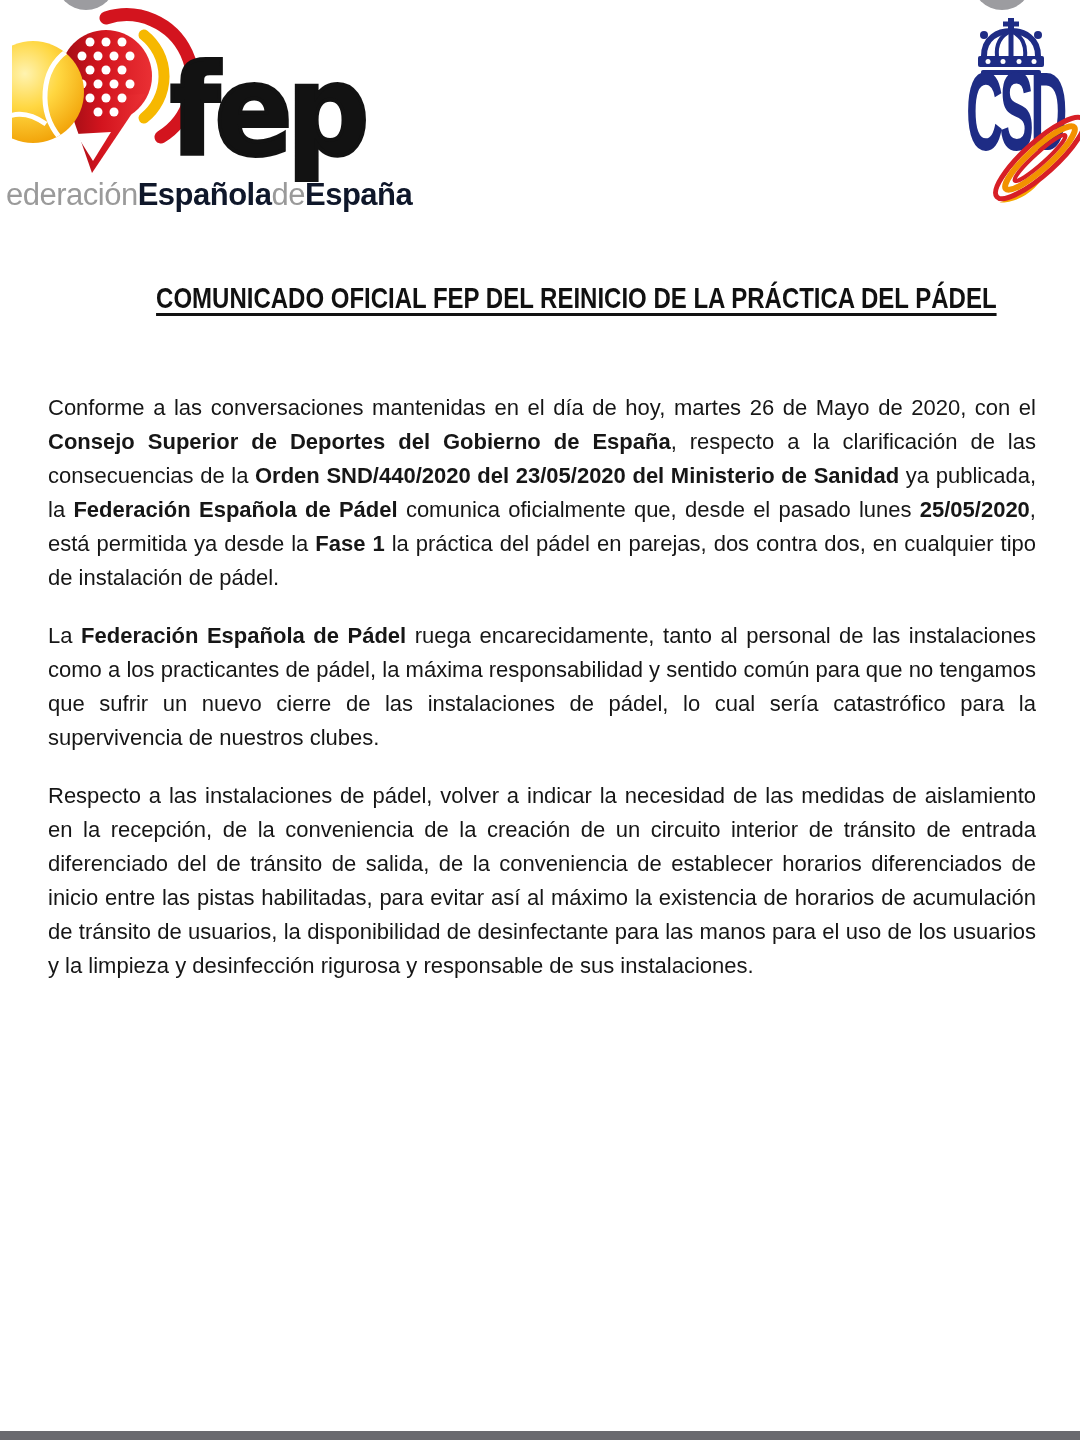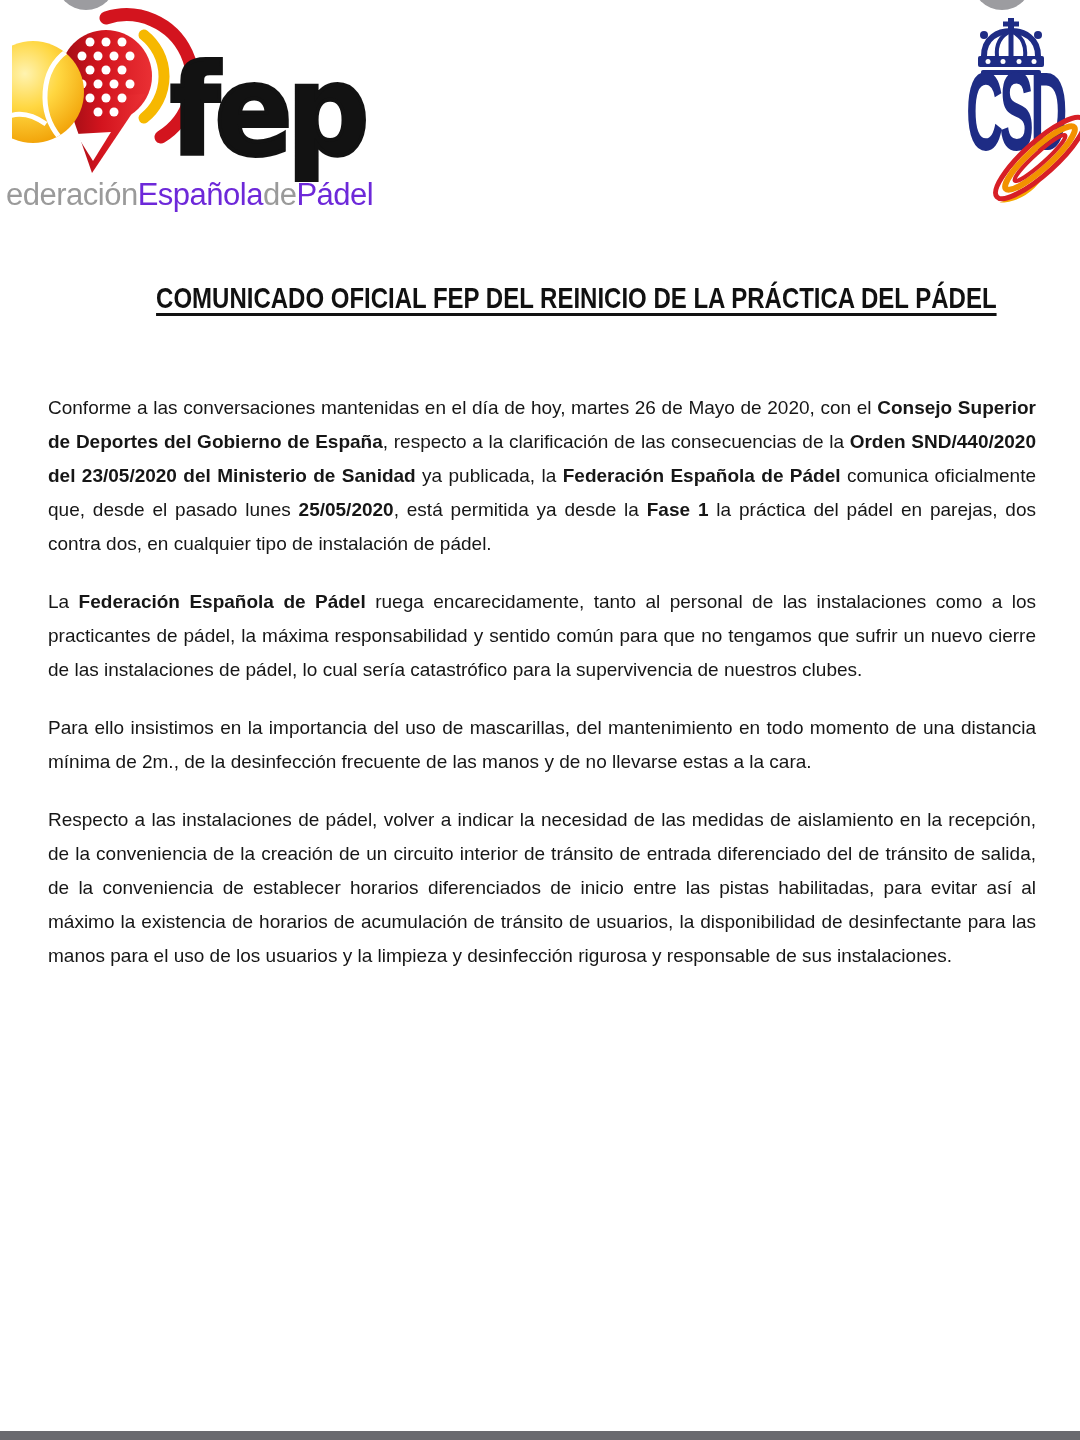--- a/index.html
+++ b/index.html
@@ -22,38 +22,38 @@
     position:absolute; left:158px; top:42px; line-height:1;
     font-family:"DejaVu Sans", sans-serif; font-weight:bold; font-size:125px;
     color:#121212; letter-spacing:-6px;
     -webkit-text-stroke:4px #121212;
     transform:scaleX(0.92); transform-origin:left top; white-space:nowrap;
   }
   .logo-subtext {
     position:absolute; left:-6px; top:172px; font-size:31px; line-height:34px;
     color:#9a9a9a; letter-spacing:-0.5px; white-space:nowrap;
   }
-  .logo-subtext .b { color:#6d28d9; font-weight:normal; }
+  .logo-subtext .b { color:#0f172a; font-weight:bold; }
 
   
   .csd-logo { position:absolute; left:928px; top:18px; }
 
   
   .doc-title { position:absolute; top:281px; left:0; width:100%; text-align:center;padding-left:36px; }
   .doc-title-inner {
     display:inline-block; white-space:nowrap;
     font-weight:bold; font-size:30px; color:#111;
     transform:scaleX(0.8); transform-origin:center;
     text-decoration:underline; text-decoration-thickness:2.5px; text-underline-offset:5px;
   }
 
   
   .content {
     position:absolute; left:48px; top:391px; width:988px;
-    font-size:19px; line-height:34px; text-align:justify; color:#161616;
+    font-size:22px; line-height:34px; text-align:justify; color:#161616;
   }
   .content p { margin:0 0 24px 0; }
   .content .b { font-weight:bold; }
 
   .bottom-bar { position:absolute; left:0; bottom:0; width:100%; height:9px; background:#6a6a6f; }
 </style>
 </head>
 <body>
 
 <div class="page">
@@ -113,21 +113,21 @@
       <g>
         <circle cx="21" cy="86" r="51" fill="url(#ballGrad)"></circle>
         <g clip-path="url(#ballClip)">
           <path d="M 55 45 C 28 64, 26 106, 48 132" fill="none" stroke="#ffffff" stroke-width="5"></path>
           <path d="M -20 118 C 0 106, 14 104, 34 118" fill="none" stroke="#ffffff" stroke-width="5"></path>
         </g>
       </g>
     </svg>
 
     <div class="fep-word">fep</div>
-    <div class="logo-subtext"><span>ederación</span><span class="b">Española</span><span>de</span><span class="b">Pádel</span></div>
+    <div class="logo-subtext"><span>ederación</span><span class="b">Española</span><span>de</span><span class="b">España</span></div>
   </div>
 
   <svg class="csd-logo" width="172" height="195" viewBox="0 0 172 195" xmlns="http://www.w3.org/2000/svg">
 
     <g fill="#1e2c85" stroke="#1e2c85">
       <rect x="80" y="0" width="6" height="14" stroke="none"></rect>
       <rect x="75" y="3.5" width="16" height="5" stroke="none"></rect>
       <path d="M 56 38 C 56 20 70 13 83 13 C 96 13 110 20 110 38" fill="none" stroke-width="6"></path>
       <path d="M 69 39 Q 67 20 83 13" fill="none" stroke-width="4"></path>
       <path d="M 97 39 Q 99 20 83 13" fill="none" stroke-width="4"></path>
@@ -154,18 +154,17 @@
     </g>
   </svg>
 
   <div class="doc-title">
     <span class="doc-title-inner">COMUNICADO OFICIAL FEP DEL REINICIO DE LA PRÁCTICA DEL PÁDEL</span>
   </div>
 
   <div class="content">
     <p><span>Conforme a las conversaciones mantenidas en el día de hoy, martes 26 de Mayo de 2020, con el </span><span class="b">Consejo Superior de Deportes del Gobierno de España</span><span>, respecto a la clarificación de las consecuencias de la </span><span class="b">Orden SND/440/2020 del 23/05/2020 del Ministerio de Sanidad</span><span> ya publicada, la </span><span class="b">Federación Española de Pádel</span><span> comunica oficialmente que, desde el pasado lunes </span><span class="b">25/05/2020</span><span>, está permitida ya desde la </span><span class="b">Fase 1</span><span> la práctica del pádel en parejas, dos contra dos, en cualquier tipo de instalación de pádel.</span></p>
     <p><span>La </span><span class="b">Federación Española de Pádel</span><span> ruega encarecidamente, tanto al personal de las instalaciones como a los practicantes de pádel, la máxima responsabilidad y sentido común para que no tengamos que sufrir un nuevo cierre de las instalaciones de pádel, lo cual sería catastrófico para la supervivencia de nuestros clubes.</span></p>
-    <p><span>Para ello insistimos en la importancia del uso de mascarillas, del mantenimiento en todo momento de una distancia mínima de 2m., de la desinfección frecuente de las manos y de no llevarse estas a la cara.</span></p>
     <p><span>Respecto a las instalaciones de pádel, volver a indicar la necesidad de las medidas de aislamiento en la recepción, de la conveniencia de la creación de un circuito interior de tránsito de entrada diferenciado del de tránsito de salida, de la conveniencia de establecer horarios diferenciados de inicio entre las pistas habilitadas, para evitar así al máximo la existencia de horarios de acumulación de tránsito de usuarios, la disponibilidad de desinfectante para las manos para el uso de los usuarios y la limpieza y desinfección rigurosa y responsable de sus instalaciones.</span></p>
   </div>
 
   <div class="bottom-bar"></div>
 </div>
 
 </body></html>

